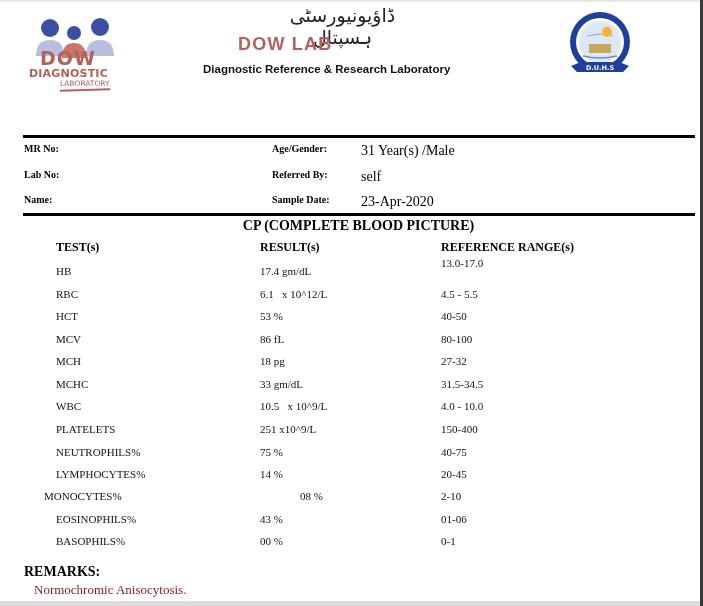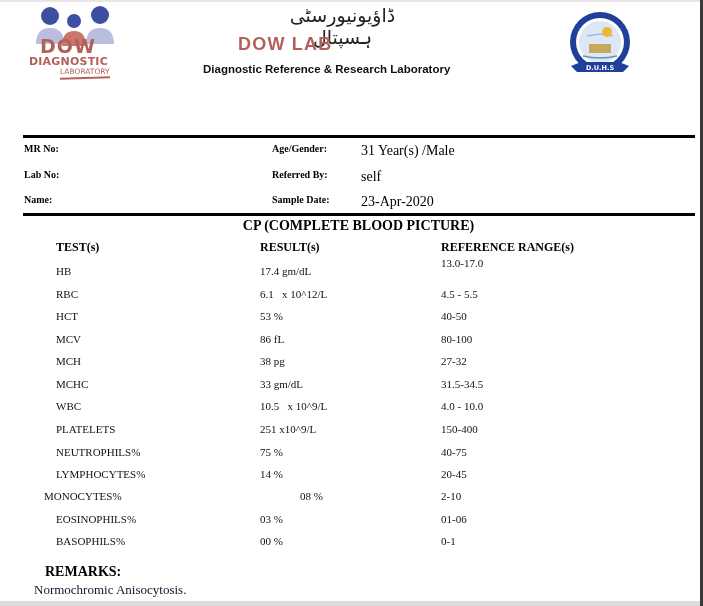--- a/index.html
+++ b/index.html
@@ -6,21 +6,21 @@
     body {
       width: 703px; height: 606px; position: relative; overflow: hidden;
       background: #ffffff; color: #111;
       font-family: "Liberation Serif", serif;
     }
     .top-line { position: absolute; left: 0; top: 0; width: 703px; height: 2px; background: #e6e6e6; }
     .right-border { position: absolute; left: 700px; top: 0; width: 3px; height: 606px; background: #3a3a3a; }
     .bottom-band { position: absolute; left: 0; top: 601px; width: 700px; height: 5px; background: #dcdcdc; }
 
     
-    .logo-left { position: absolute; left: 28px; top: 4px; width: 100px; height: 75px; text-align: right; }
+    .logo-left { position: absolute; left: 28px; top: 16px; width: 100px; height: 75px; text-align: right; }
     .logo-left .dow { position: absolute; left: 12px; top: 31px; font-family: "DejaVu Sans", sans-serif; font-weight: bold; font-size: 19px; color: #b4605a; letter-spacing: 1px; }
     .logo-left .diag { position: absolute; left: 1px; top: 51px; font-family: "DejaVu Sans", sans-serif; font-weight: bold; font-size: 11px; color: #b4605a; letter-spacing: 0.2px; }
     .logo-left .labo { position: absolute; left: 32px; top: 63px; font-family: "DejaVu Sans", sans-serif; font-size: 7.5px; color: #b4605a; }
     .logo-left .underline { position: absolute; left: 32px; top: 73px; width: 50px; height: 2px; background: #b4605a; transform: rotate(-2deg); }
 
     
     .urdu { position: absolute; left: 270px; top: 4px; width: 145px; text-align: center; font-family: "DejaVu Sans", sans-serif; font-size: 19px; color: #222; direction: rtl; }
     .lab-title { position: absolute; left: 238px; top: 34px; font-family: "Liberation Sans", sans-serif; font-weight: bold; font-size: 18px; color: #b4605a; letter-spacing: 1.2px; }
     .lab-subtitle { position: absolute; left: 203px; top: 63px; font-family: "Liberation Sans", sans-serif; font-weight: bold; font-size: 11.5px; color: #111; }
 
@@ -33,22 +33,22 @@
     
     .info-label { position: absolute; font-weight: bold; font-size: 10px; color: #000; }
     .info-val { position: absolute; font-size: 14px; color: #000; }
 
     .section-title { position: absolute; left: 0; width: 703px; top: 218px; text-align: center; font-weight: bold; font-size: 14px; text-decoration: underline; color: #000; }
     .section-title span { display: inline-block; margin-left: 14px; }
 
     .col-head { position: absolute; top: 240px; font-weight: bold; font-size: 12px; color: #000; }
     .cell { position: absolute; font-size: 11px; color: #111; }
 
-    .remarks-label { position: absolute; left: 24px; top: 564px; font-weight: bold; font-size: 14px; color: #000; margin-left: 21px; }
-    .remarks-text { position: absolute; left: 34px; top: 582px; font-size: 13px; color: #0f172a; }
+    .remarks-label { position: absolute; left: 24px; top: 564px; font-weight: bold; font-size: 14px; color: #000; }
+    .remarks-text { position: absolute; left: 34px; top: 582px; font-size: 13px; color: #7f1d1d; }
   </style>
 </head>
 <body>
 
 <div class="top-line"></div>
 <div class="right-border"></div>
 <div class="bottom-band"></div>
 
 <div class="logo-left">
   <svg width="100" height="45" viewBox="0 0 100 45" style="position:absolute;left:0;top:0;">
@@ -119,21 +119,21 @@
     <div class="cell" style="left:260px;top:310px;white-space:pre;">53 %</div>
     <div class="cell" style="left:441px;top:310px;">40-50</div>
   </div>
   <div>
     <div class="cell" style="left:56px;top:333px;">MCV</div>
     <div class="cell" style="left:260px;top:333px;white-space:pre;">86 fL</div>
     <div class="cell" style="left:441px;top:333px;">80-100</div>
   </div>
   <div>
     <div class="cell" style="left:56px;top:355px;">MCH</div>
-    <div class="cell" style="left:260px;top:355px;white-space:pre;">38 pg</div>
+    <div class="cell" style="left:260px;top:355px;white-space:pre;">18 pg</div>
     <div class="cell" style="left:441px;top:355px;">27-32</div>
   </div>
   <div>
     <div class="cell" style="left:56px;top:378px;">MCHC</div>
     <div class="cell" style="left:260px;top:378px;white-space:pre;">33 gm/dL</div>
     <div class="cell" style="left:441px;top:378px;">31.5-34.5</div>
   </div>
   <div>
     <div class="cell" style="left:56px;top:400px;">WBC</div>
     <div class="cell" style="left:260px;top:400px;white-space:pre;">10.5   x 10^9/L</div>
@@ -154,21 +154,21 @@
     <div class="cell" style="left:260px;top:468px;white-space:pre;">14 %</div>
     <div class="cell" style="left:441px;top:468px;">20-45</div>
   </div>
   <div>
     <div class="cell" style="left:44px;top:490px;">MONOCYTES%</div>
     <div class="cell" style="left:260px;top:490px;white-space:pre;padding-left:40px;">08 %</div>
     <div class="cell" style="left:441px;top:490px;">2-10</div>
   </div>
   <div>
     <div class="cell" style="left:56px;top:513px;">EOSINOPHILS%</div>
-    <div class="cell" style="left:260px;top:513px;white-space:pre;">03 %</div>
+    <div class="cell" style="left:260px;top:513px;white-space:pre;">43 %</div>
     <div class="cell" style="left:441px;top:513px;">01-06</div>
   </div>
   <div>
     <div class="cell" style="left:56px;top:535px;">BASOPHILS%</div>
     <div class="cell" style="left:260px;top:535px;white-space:pre;">00 %</div>
     <div class="cell" style="left:441px;top:535px;">0-1</div>
   </div>
 </div>
 
 <div class="remarks-label">REMARKS:</div>

